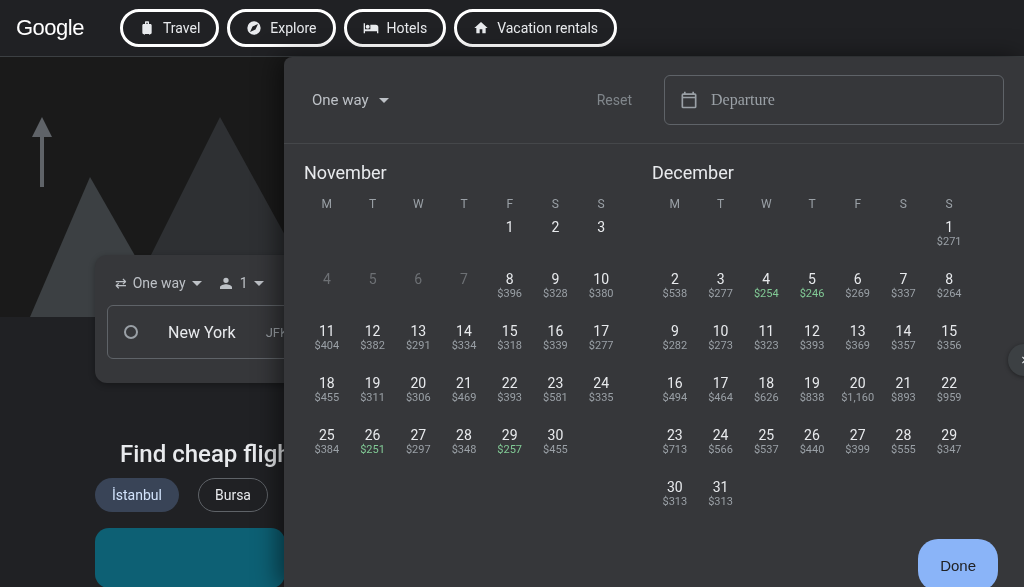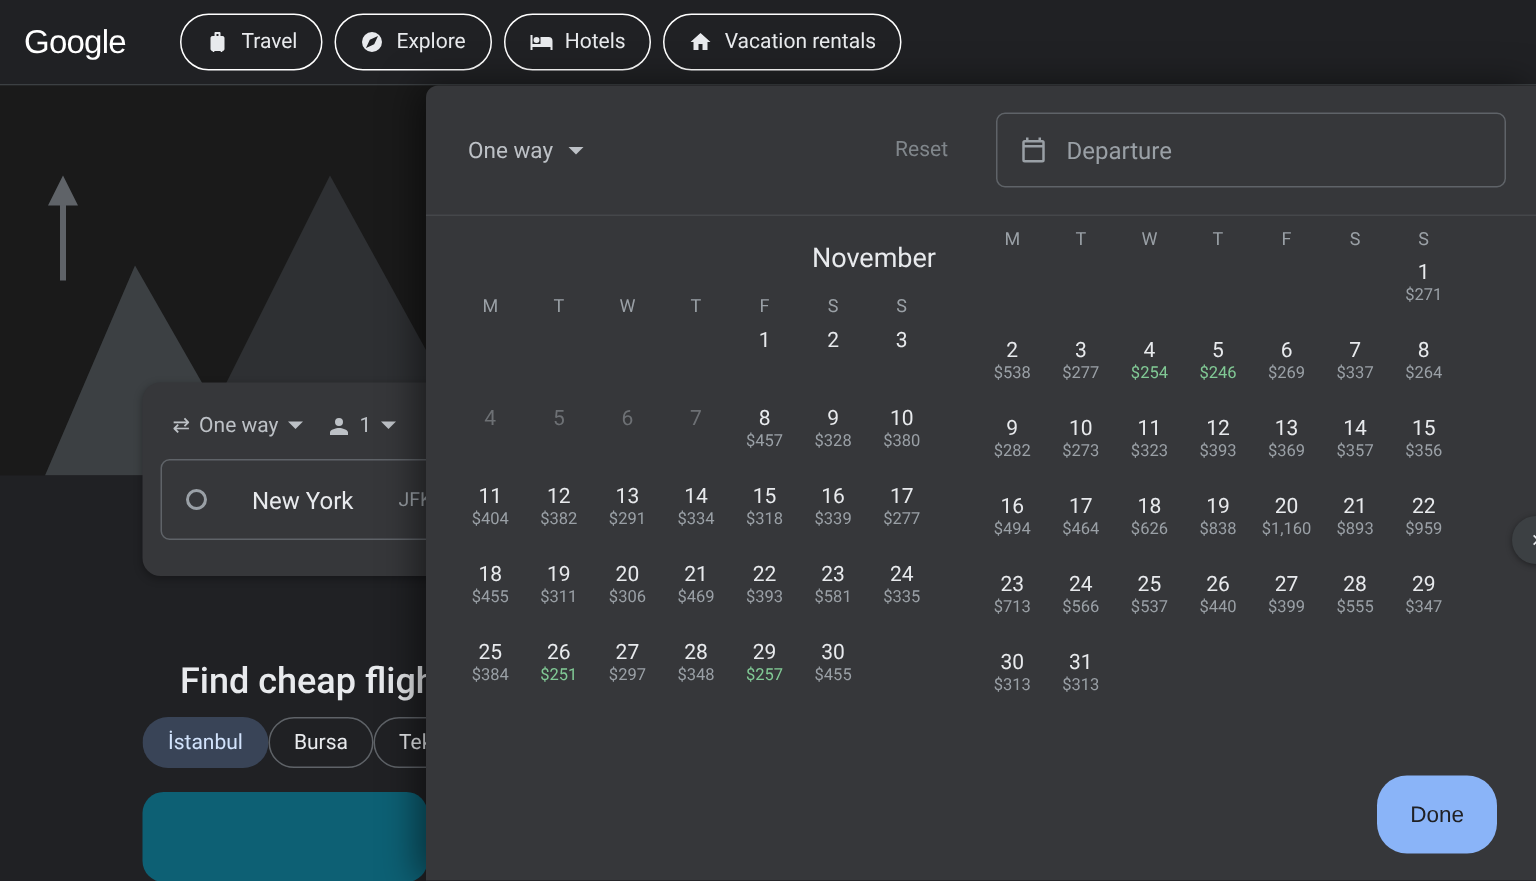--- a/index.html
+++ b/index.html
@@ -2,21 +2,21 @@
 <html><head>
 <meta charset="utf-8">
 <style>
   * { box-sizing: border-box; margin: 0; padding: 0; }
   html, body { width: 1024px; height: 587px; overflow: hidden; background: #202124; font-family: 'Google Sans', Roboto, Arial, sans-serif; color: #e8eaed; }
   
   
   .topbar { height: 57px; display: flex; align-items: center; padding: 14px 16px; border-bottom: 1px solid #3c4043; gap: 12px; background: #202124; }
   .google-logo { font-family: 'Product Sans', Arial; font-size: 22px; font-weight: 500; color: #fff; letter-spacing: -0.5px; }
   .navchips { display: flex; gap: 8px; margin-left: 24px; }
-  .chip { display: inline-flex; align-items: center; gap: 8px; height: 38px; padding: 0 16px; border: 1px solid #ffffff; border-radius: 20px; color: #e8eaed; font-size: 14px; cursor: pointer; }
+  .chip { display: inline-flex; align-items: center; gap: 8px; height: 38px; padding: 0 16px; border: 3px solid #ffffff; border-radius: 20px; color: #e8eaed; font-size: 14px; cursor: pointer; }
   .chip.active { background: #394457; color: #8ab4f8; border-color: transparent; }
   .chip .ic { width: 16px; height: 16px; display: inline-flex; align-items: center; justify-content: center; }
   .chip svg { fill: currentColor; width: 16px; height: 16px; }
 
   
   .hero { position: absolute; top: 57px; left: 0; right: 0; height: 260px; background: #1a1a1a; overflow: hidden; }
   .mountain { position: absolute; bottom: 0; }
   .mt1 { left: 30px; border-left: 60px solid transparent; border-right: 80px solid transparent; border-bottom: 140px solid #3c4043; }
   .mt2 { left: 120px; border-left: 100px solid transparent; border-right: 110px solid transparent; border-bottom: 200px solid #2e3033; }
   .treeline { position:absolute; left:40px; top:70px; width:4px; height:60px; background:#5f6368; }
@@ -25,36 +25,36 @@
   
   .search-card { position: absolute; top: 255px; left: 95px; width: 380px; background: #36373a; border-radius: 12px; padding: 16px 12px 24px; box-shadow: 0 2px 6px rgba(0,0,0,.3); }
   .sc-row1 { display:flex; align-items:center; gap:16px; padding: 4px 8px 14px; color:#bdc1c6; font-size:14px; }
   .sc-row1 .dd { display:flex; align-items:center; gap:6px; cursor:pointer; }
   .origin-box { display:flex; align-items:center; gap:14px; border:1px solid #5f6368; border-radius:6px; height:54px; padding:0 16px; color:#e8eaed; }
   .origin-box .code { color:#9aa0a6; font-size:13px; margin-left:16px; }
   .origin-box .city { font-size:16px;margin-left:16px; }
   .circ-icon { width:14px; height:14px; border:2px solid #9aa0a6; border-radius:50%; }
 
   .find-h1 { position:absolute; top:440px; left:120px; font-size:24px; font-weight:500; color:#e8eaed; }
-  .city-chips { position:absolute; top:478px; left:95px; display:flex; gap:0; }
+  .city-chips { position:absolute; top:478px; left:95px; display:flex; gap:19px; }
   .cchip { height:34px; padding:0 16px; border:1px solid #5f6368; border-radius:18px; display:inline-flex; align-items:center; font-size:14px; color:#e8eaed; cursor:pointer; }
   .cchip.sel { background:#394457; color:#d2e3fc; border-color:transparent; }
   .mapthumb { position:absolute; top:528px; left:95px; width:190px; height:60px; background:#0d6074; border-radius:14px; }
 
   
   .modal { position: absolute; top: 57px; left: 284px; right: 0; bottom: 0; background: #36373a; border-top-left-radius: 8px; z-index: 10; box-shadow: -6px 0 24px rgba(0,0,0,.5); display:flex; flex-direction:column; }
   .modal-head { display:flex; align-items:center; padding: 18px 20px; gap: 12px; }
   .trip-dd { display:flex; align-items:center; gap:10px; color:#bdc1c6; font-size:15px; padding:10px 8px; cursor:pointer; }
   .reset { margin-left:auto; color:#80868b; font-size:14px; padding:8px 14px; cursor:pointer; }
-  .dep-field { width:340px; height:50px; border:1px solid #5f6368; border-radius:6px; display:flex; align-items:center; gap:12px; padding:0 14px; color:#9aa0a6; font-size:16px; margin-left:6px; }
+  .dep-field { width:340px; height:50px; border:1px solid #5f6368; border-radius:6px; display:flex; align-items:center; gap:12px; padding:0 14px; color:#9aa0a6; font-size:16px; margin-left:6px;font-family:Liberation Serif, serif; }
   .cal-ic { width:20px; height:20px; fill:#9aa0a6; }
 
   .cal-wrap { display:flex; gap:28px; padding: 8px 20px 12px; border-top:1px solid #45474a; position:relative; flex:1; }
   .month { width: 320px; }
-  .month-title { text-align:right; font-size:18px; font-weight:400; color:#e8eaed; margin:10px 0 14px; }
+  .month-title { text-align:left; font-size:18px; font-weight:400; color:#e8eaed; margin:10px 0 14px; }
   .dow { display:grid; grid-template-columns: repeat(7, 1fr); text-align:center; color:#9aa0a6; font-size:12px; margin-bottom:6px; }
   .days { display:grid; grid-template-columns: repeat(7, 1fr); row-gap: 10px; }
   .day { text-align:center; min-height:42px; cursor:pointer; padding-top:2px; }
   .day .num { font-size:14px; color:#e8eaed; line-height:16px; }
   .day.dis .num { color:#6d7074; }
   .day .price { font-size:11px; color:#9aa0a6; line-height:13px; }
   .day .price.lo { color:#81c995; }
 
   .next-arrow { position:absolute; right:-16px; top:200px; width:32px; height:32px; border-radius:50%; background:#3c4043; display:flex; align-items:center; justify-content:center; cursor:pointer; box-shadow:0 1px 4px rgba(0,0,0,.4); }
   .next-arrow svg { fill:#e8eaed; width:14px; height:14px; }
@@ -191,21 +191,21 @@
             <div class="num">5</div>
           </div>
           <div class="day dis">
             <div class="num">6</div>
           </div>
           <div class="day dis">
             <div class="num">7</div>
           </div>
           <div class="day">
             <div class="num">8</div>
-            <div class="price">$457</div>
+            <div class="price">$396</div>
           </div>
           <div class="day">
             <div class="num">9</div>
             <div class="price">$328</div>
           </div>
           <div class="day">
             <div class="num">10</div>
             <div class="price">$380</div>
           </div>
           <div class="day">
@@ -285,20 +285,21 @@
             <div class="price lo">$257</div>
           </div>
           <div class="day">
             <div class="num">30</div>
             <div class="price">$455</div>
           </div>
         </div>
     </div>
 
     <div class="month">
+      <div class="month-title">December</div>
       <div class="dow">
         <span>M</span>
         <span>T</span>
         <span>W</span>
         <span>T</span>
         <span>F</span>
         <span>S</span>
         <span>S</span>
       </div>
       <div class="days" id="dec-days">

